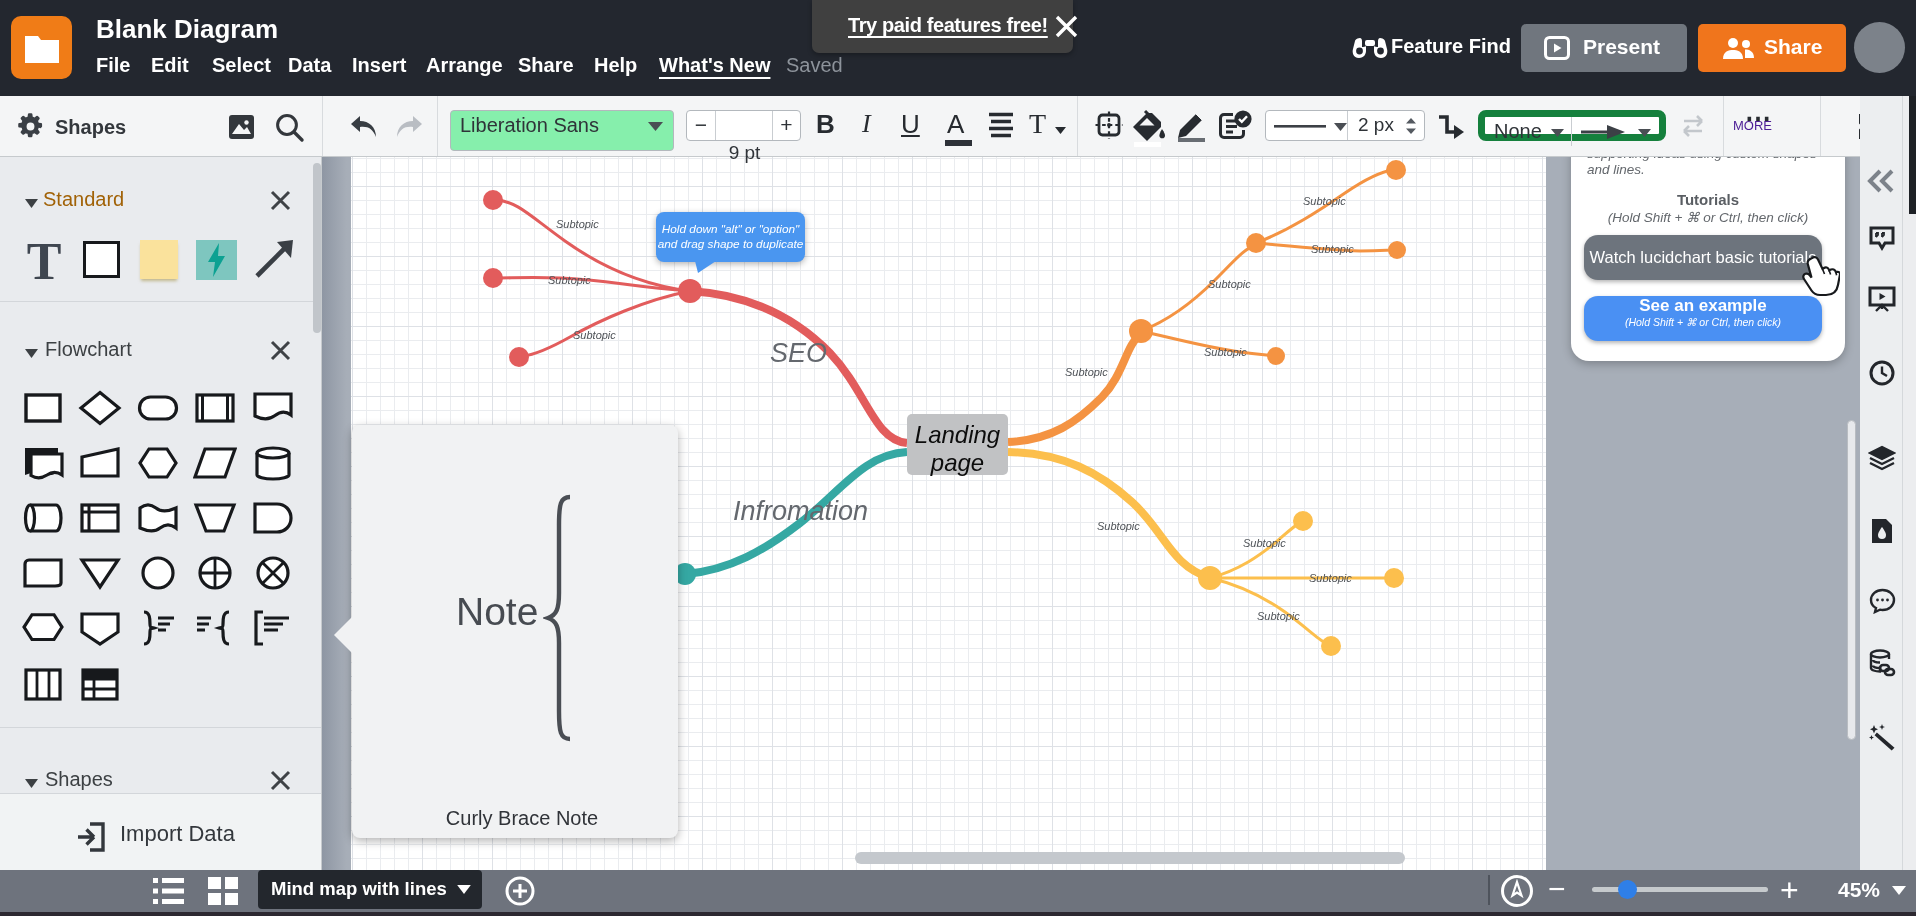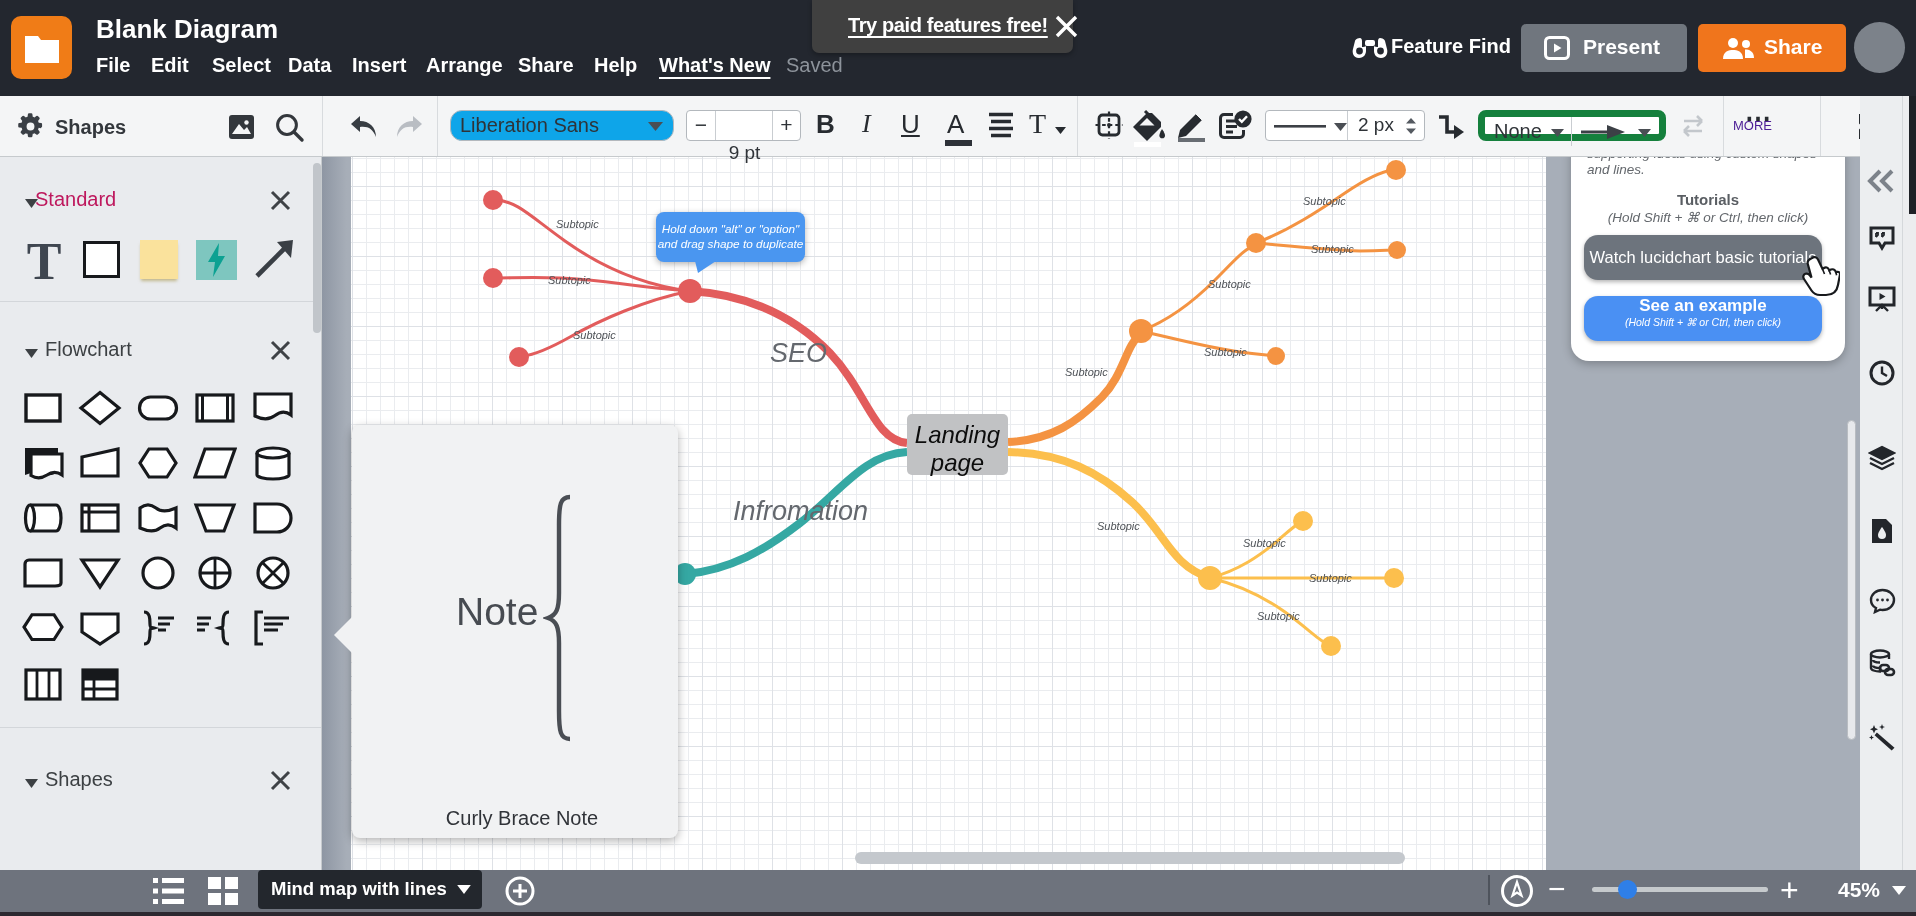--- a/index.html
+++ b/index.html
@@ -203,21 +203,21 @@
     <svg style="position:absolute;left:274px;top:16px;" width="31" height="31" viewBox="0 0 31 31">
         <circle cx="13" cy="13" r="9.4" fill="none" stroke="#33373c" stroke-width="3"></circle>
         <path d="M20 20 L28 28" stroke="#33373c" stroke-width="3.4" stroke-linecap="round"></path>
       </svg>
     <svg style="position:absolute;left:347px;top:17px;" width="33" height="29" viewBox="0 0 33 29">
         <path d="M13 3 L4 11 L13 19 L13 14 C21 13 26 16 29 24 C29 14 22 8 13 8 Z" fill="#383d43"></path>
       </svg>
     <svg style="position:absolute;left:393px;top:17px;" width="33" height="29" viewBox="0 0 33 29">
         <path d="M20 3 L29 11 L20 19 L20 14 C12 13 7 16 4 24 C4 14 11 8 20 8 Z" fill="#b9bdc3"></path>
       </svg>
-    <div style="position:absolute;left:450px;top:14px;width:224px;height:31px;background:#0ea5e9;border:1px solid #b3b8bd;border-radius:12px;">
+    <div style="position:absolute;left:450px;top:14px;width:224px;height:41px;background:#86efac;border:1px solid #b3b8bd;border-radius:4px;">
       <div style="position:absolute;left:9px;top:3px;font-size:20px;color:#2f3338;">Liberation Sans</div>
       <svg style="position:absolute;right:10px;top:11px;" width="15" height="10" viewBox="0 0 15 10">
           <path d="M0 0 L15 0 L7.5 9 Z" fill="#4a4e54"></path>
         </svg>
     </div>
     <div style="position:absolute;left:686px;top:14px;width:115px;height:31px;background:#fff;border:1px solid #b3b8bd;border-radius:4px;">
       <div style="position:absolute;left:0;top:0;width:29px;height:29px;border-right:1px solid #c9cdd1;font-size:21px;color:#2f3338;text-align:center;line-height:27px;">−</div>
       <div style="position:absolute;left:30px;top:3px;width:55px;text-align:center;font-size:19px;color:#2f3338;margin-top:28px;">9 pt</div>
       <div style="position:absolute;right:0;top:0;width:28px;height:29px;border-left:1px solid #c9cdd1;font-size:21px;color:#2f3338;text-align:center;line-height:27px;">+</div>
     </div>
@@ -306,21 +306,21 @@
     <div class="tsep" style="left:322px;"></div>
     <div class="tsep" style="left:437px;"></div>
     <div class="tsep" style="left:1077px;"></div>
     <div class="tsep" style="left:1723px;"></div>
     <div class="tsep" style="left:1820px;"></div>
   </div>
   <div id="sidebar">
     <svg style="position:absolute;left:25px;top:42px;" width="13" height="10" viewBox="0 0 13 10">
         <path d="M0 0 L13 0 L6.5 9 Z" fill="#3c4043"></path>
       </svg>
-    <div style="position:absolute;left:35px;top:31px;font-size:20px;color:#be185d;">Standard</div>
+    <div style="position:absolute;left:43px;top:31px;font-size:20px;color:#a16207;">Standard</div>
     <svg style="position:absolute;left:270px;top:33px;" width="21" height="21" viewBox="0 0 21 21">
         <path d="M2 2 L19 19 M19 2 L2 19" stroke="#3f4246" stroke-width="3"></path>
       </svg>
     <div style="position:absolute;left:26px;top:83px;width:36px;height:46px;font-family:'Liberation Serif',serif;font-weight:700;font-size:52px;color:#3f4650;line-height:44px;text-align:center;">T</div>
     <div style="position:absolute;left:83px;top:84px;width:37px;height:37px;background:#fff;border:3.5px solid #17191c;"></div>
     <div style="position:absolute;left:140px;top:83px;width:38px;height:39px;background:#fae29c;box-shadow:0 3px 3px -1px rgba(160,140,60,.55);"></div>
     <div style="position:absolute;left:196px;top:83px;width:41px;height:40px;background:#7ec6bf;"></div>
     <svg style="position:absolute;left:196px;top:83px;" width="41" height="40" viewBox="0 0 41 40">
         <path d="M23 3 L12 22 L19 22 L17 37 L29 16 L22 16 Z" fill="#0ca192"></path>
       </svg>
@@ -433,20 +433,27 @@
         </svg>
       </div>
     <div style="position:absolute;left:0;top:570px;width:322px;height:1px;background:#d3d6da;"></div>
     <svg style="position:absolute;left:25px;top:622px;" width="13" height="10" viewBox="0 0 13 10">
         <path d="M0 0 L13 0 L6.5 9 Z" fill="#3c4043"></path>
       </svg>
     <div style="position:absolute;left:45px;top:611px;font-size:20px;color:#3c4043;">Shapes</div>
     <svg style="position:absolute;left:270px;top:613px;" width="21" height="21" viewBox="0 0 21 21">
         <path d="M2 2 L19 19 M19 2 L2 19" stroke="#3f4246" stroke-width="3"></path>
       </svg>
+    <div style="position:absolute;left:0;top:636px;width:322px;height:77px;background:#f1f3f4;border-top:1px solid #d3d6da;">
+      <svg style="position:absolute;left:76px;top:28px;" width="30" height="30" viewBox="0 0 30 30">
+          <path d="M14 2 L27 2 L27 28 L14 28" fill="none" stroke="#33373c" stroke-width="3.4"></path>
+          <path d="M2 15 H18 M18 15 L10.5 7.5 M18 15 L10.5 22.5" stroke="#33373c" stroke-width="3.4" fill="none"></path>
+        </svg>
+      <div style="position:absolute;left:120px;top:27px;font-size:22px;color:#33373c;">Import Data</div>
+    </div>
     <div style="position:absolute;left:313px;top:6px;width:8px;height:170px;background:#c1c5ca;border-radius:4px;"></div>
   </div>
   <div id="rightbar">
     <svg style="position:absolute;left:7px;top:73px;" width="28" height="24" viewBox="0 0 28 24">
         <g stroke="#7c828a" stroke-width="4" fill="none">
           <path d="M13 2 L3 12 L13 22"></path>
           <path d="M25 2 L15 12 L25 22"></path>
         </g>
       </svg>
     <svg style="position:absolute;left:9px;top:129px;" width="26" height="26" viewBox="0 0 26 26">

